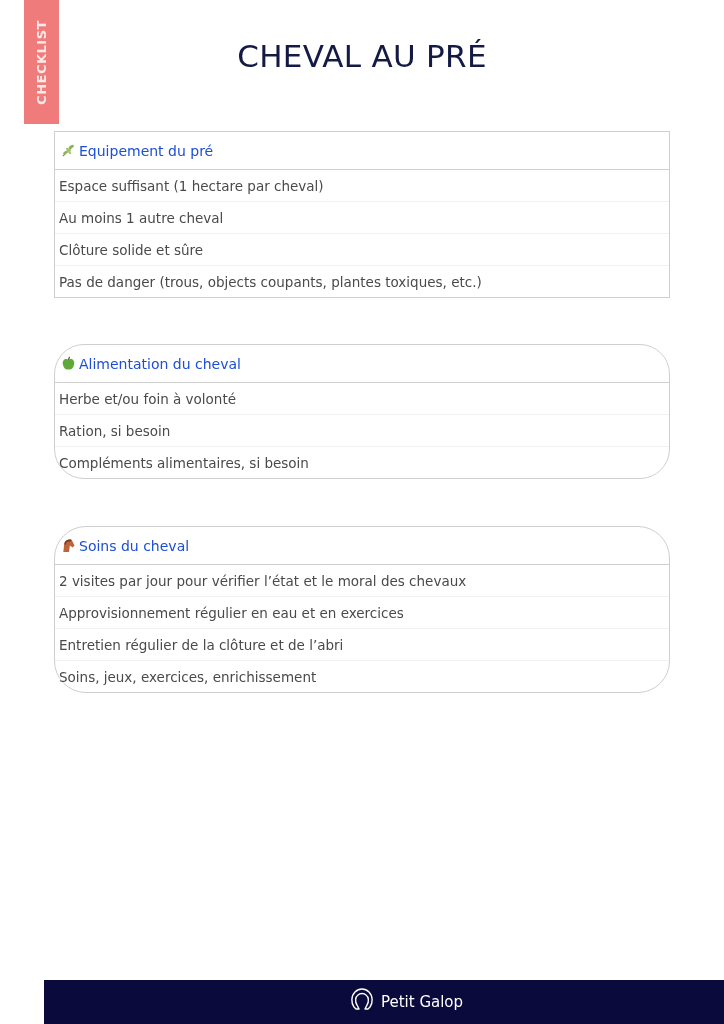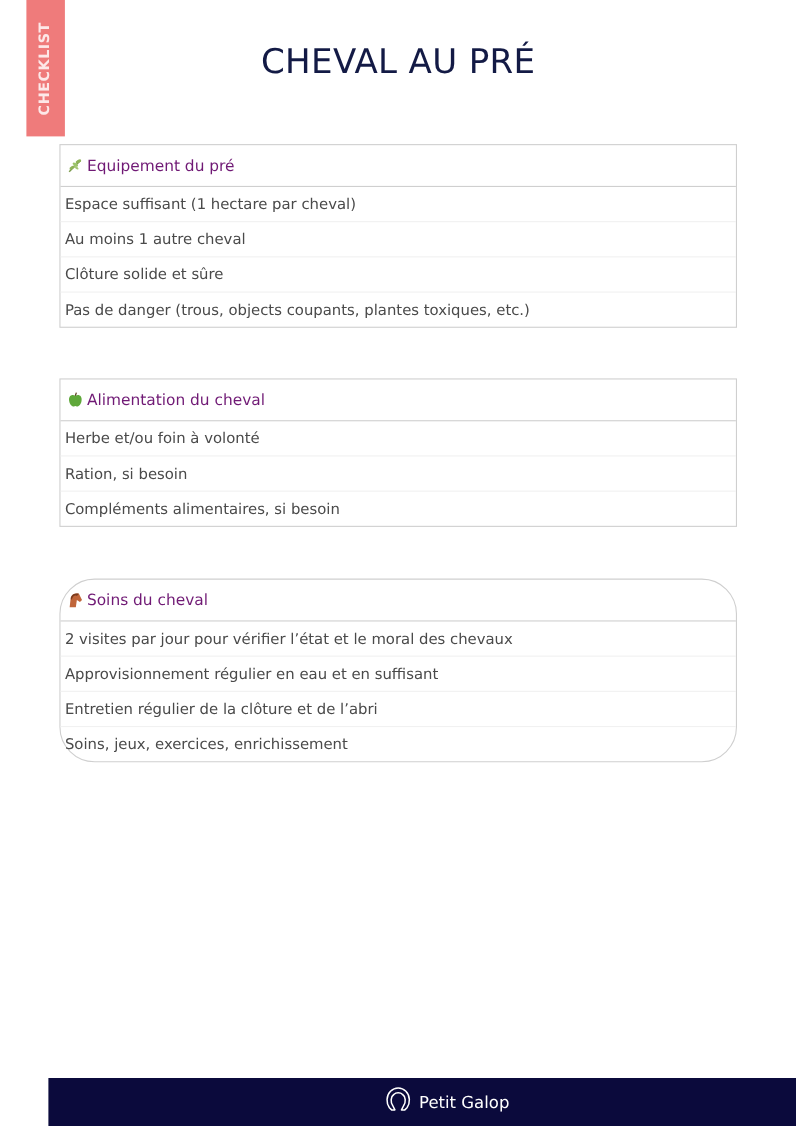--- a/index.html
+++ b/index.html
@@ -1,21 +1,21 @@
 <!DOCTYPE html>
 <html><head>
 <meta charset="utf-8">
 <style>
   html, body { margin: 0; padding: 0; }
   body { width: 724px; height: 1024px; background: #ffffff; position: relative; overflow: hidden; font-family: "Liberation Sans", sans-serif; }
   .tab { position: absolute; left: 24px; top: 0; width: 35px; height: 124px; background: #ef7b7b; display: flex; align-items: center; justify-content: center; }
   .tab span { transform: rotate(-90deg); color: #fde8e8; font-family: "DejaVu Sans", sans-serif; font-weight: bold; font-size: 13px; letter-spacing: 0.5px; white-space: nowrap; }
   .title { position: absolute; top: 38px; left: 0; width: 724px; text-align: center; font-family: "DejaVu Sans", sans-serif; font-size: 31px; color: #131a45; letter-spacing: 0.3px; }
   .section { position: absolute; left: 54px; width: 614px; border: 1px solid #cfcfcf; background: #fff; }
-  .sec-head { height: 37px; border-bottom: 1px solid #cfcfcf; display: flex; align-items: center; padding-left: 5px; font-family: "DejaVu Sans", sans-serif; font-size: 14px; color: #701a75; }
+  .sec-head { height: 37px; border-bottom: 1px solid #cfcfcf; display: flex; align-items: center; padding-left: 5px; font-family: "DejaVu Sans", sans-serif; font-size: 14px; color: #1d4ed8; }
   .sec-head .ico { width: 16px; height: 16px; margin-right: 3px; display: inline-flex; align-items: center; justify-content: center; }
   .row { height: 31px; border-bottom: 1px solid #f1f1f1; display: flex; align-items: center; padding-left: 4px; font-size: 13.5px; color: #4a4a4a; font-family: "DejaVu Sans", sans-serif; }
   .row:last-child { border-bottom: none; }
   .footer { position: absolute; left: 0; top: 980px; width: 724px; height: 44px; background: #0b0a3c; display: flex; align-items: center; justify-content: center; margin-left: 44px; }
   .footer .brand { color: #ffffff; font-family: "DejaVu Sans", sans-serif; font-size: 15px; margin-left: 6px; }
 </style>
 </head>
 <body>
 
 <div class="tab">
@@ -36,21 +36,21 @@
         </svg>
     </span>
     <span>Equipement du pré</span>
   </div>
   <div class="row">Espace suffisant (1 hectare par cheval)</div>
   <div class="row">Au moins 1 autre cheval</div>
   <div class="row">Clôture solide et sûre</div>
   <div class="row">Pas de danger (trous, objects coupants, plantes toxiques, etc.)</div>
 </div>
 
-<div class="section" style="top:344px;">
+<div class="section" style="top:344px;border-radius:30px;">
   <div class="sec-head">
     <span class="ico">
       <svg width="15" height="15" viewBox="0 0 16 16">
           <path d="M8 4 C5 2 1 4 2 9 C3 14 6 15 8 14 C10 15 13 14 14 9 C15 4 11 2 8 4 Z" fill="#5fa83a"></path>
           <path d="M8 4 L9 1" stroke="#5a3b1a" stroke-width="1.2"></path>
         </svg>
     </span>
     <span>Alimentation du cheval</span>
   </div>
   <div class="row">Herbe et/ou foin à volonté</div>
@@ -62,21 +62,21 @@
   <div class="sec-head">
     <span class="ico">
       <svg width="16" height="15" viewBox="0 0 16 16">
           <path d="M3 15 L4 6 C5 2 9 1 12 2 L15 8 L13 10 L10 8 L9 15 Z" fill="#c0653a"></path>
           <path d="M4 6 C5 2 9 1 12 2 L10 4 C8 3 6 4 5 8 Z" fill="#7a3b1e"></path>
         </svg>
     </span>
     <span>Soins du cheval</span>
   </div>
   <div class="row">2 visites par jour pour vérifier l’état et le moral des chevaux</div>
-  <div class="row">Approvisionnement régulier en eau et en suffisant</div>
+  <div class="row">Approvisionnement régulier en eau et en exercices</div>
   <div class="row">Entretien régulier de la clôture et de l’abri</div>
   <div class="row">Soins, jeux, exercices, enrichissement</div>
 </div>
 
 <div class="footer">
   <span>
     <svg width="26" height="26" viewBox="0 0 26 26">
         <path d="M7 22 L5 20 C2 16 2 9 6 5 C10 1 16 1 20 5 C24 9 24 16 21 20 L19 22 L16 22 L18 18 C20 15 20 10 17 8 C15 6 11 6 9 8 C6 10 6 15 8 18 L10 22 Z" fill="none" stroke="#ffffff" stroke-width="1.4" stroke-linejoin="round"></path>
       </svg>
   </span>

